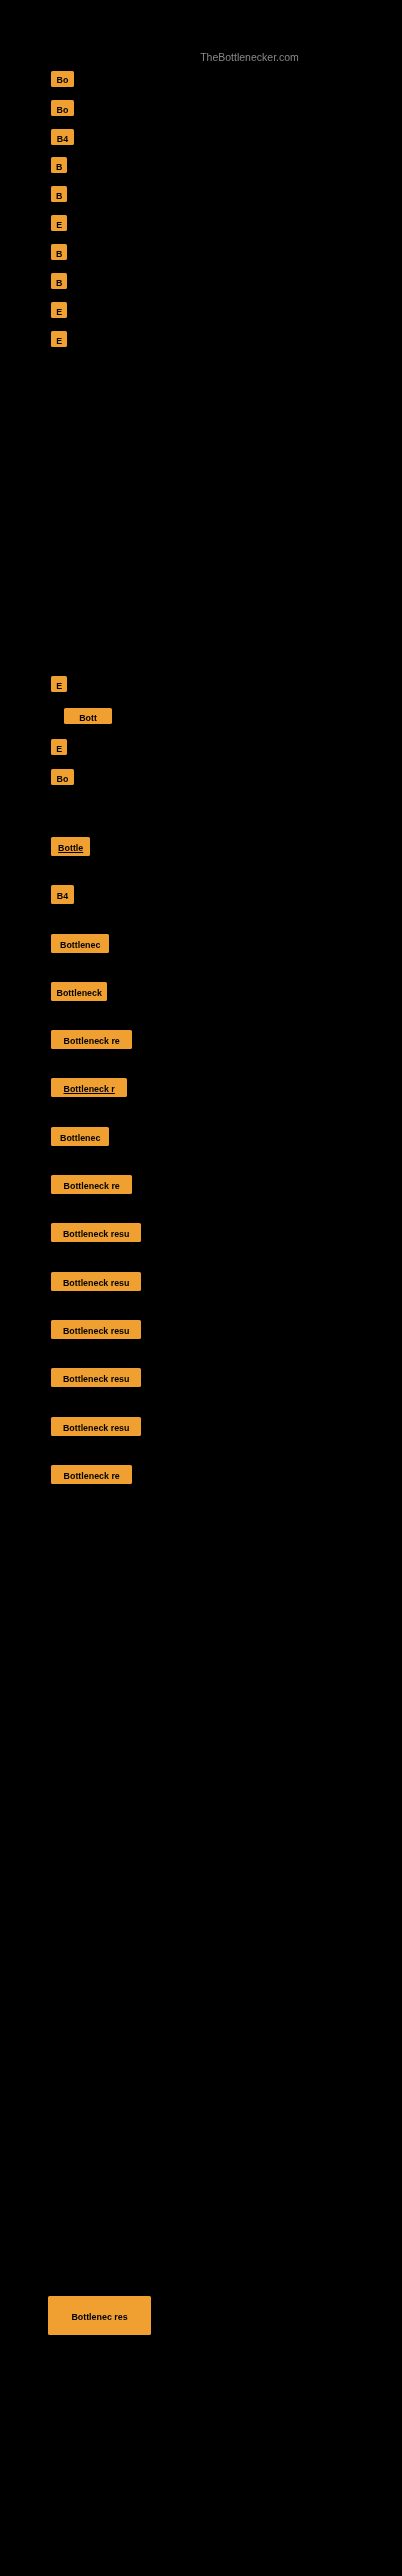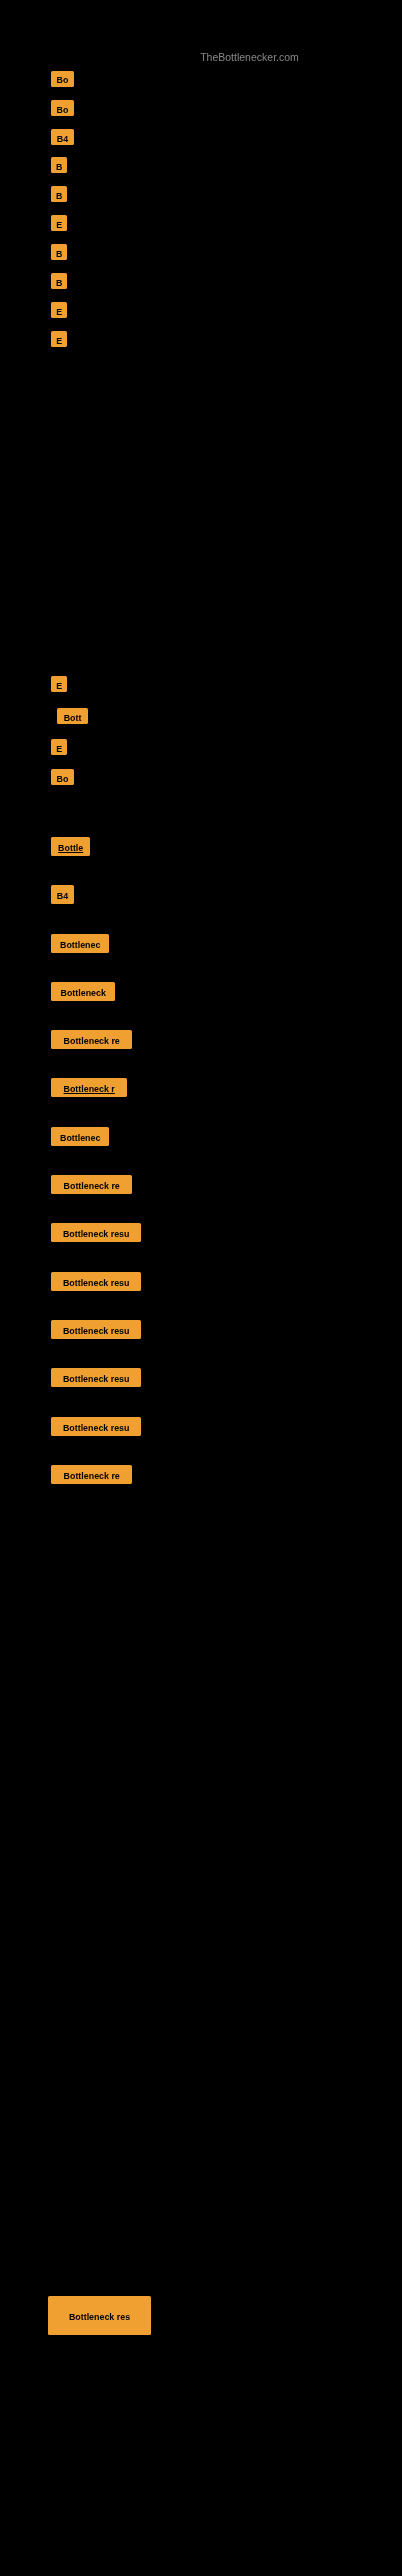--- a/index.html
+++ b/index.html
@@ -46,32 +46,32 @@
     <div class="badge" style="top: 52px; left: 3.2px; width: 22.5px; height: 16px; line-height: 16px;">Bo</div>
     <div class="badge" style="top: 81px; left: 3.2px; width: 22.5px; height: 16px; line-height: 16px;">B4</div>
     <div class="badge" style="top: 109px; left: 3.2px; width: 16px; height: 16px; line-height: 16px;">B</div>
     <div class="badge" style="top: 138px; left: 3.2px; width: 16px; height: 16px; line-height: 16px;">B</div>
     <div class="badge" style="top: 167px; left: 3.2px; width: 16px; height: 16px; line-height: 16px;">E</div>
     <div class="badge" style="top: 196px; left: 3.2px; width: 16px; height: 16px; line-height: 16px;">B</div>
     <div class="badge" style="top: 225px; left: 3.2px; width: 16px; height: 16px; line-height: 16px;">B</div>
     <div class="badge" style="top: 254px; left: 3.2px; width: 16px; height: 16px; line-height: 16px;">E</div>
     <div class="badge" style="top: 283px; left: 3.2px; width: 16px; height: 16px; line-height: 16px;">E</div>
     <div class="badge" style="top: 628px; left: 3.2px; width: 16px; height: 16px; line-height: 16px;">E</div>
-    <div class="badge" style="top: 660px; left: 9px; width: 31px; height: 16px; line-height: 16px;">Bott</div>
+    <div class="badge" style="top: 660px; left: 16px; width: 48px; height: 16px; line-height: 16px;">Bott</div>
     <div class="badge" style="top: 691px; left: 3.2px; width: 16px; height: 16px; line-height: 16px;">E</div>
     <div class="badge" style="top: 721px; left: 3.2px; width: 22.5px; height: 16px; line-height: 16px;">Bo</div>
     <div class="badge" style="top: 789px; left: 3.2px; width: 39px; height: 19.3px; line-height: 19.3px; text-decoration: underline;">Bottle</div>
     <div class="badge" style="top: 837px; left: 3.2px; width: 22.5px; height: 19.3px; line-height: 19.3px;">B4</div>
     <div class="badge" style="top: 886px; left: 3.2px; width: 58px; height: 19.3px; line-height: 19.3px;">Bottlenec</div>
-    <div class="badge" style="top: 934px; left: 3.2px; width: 64px; height: 19.3px; line-height: 19.3px;">Bottleneck</div>
+    <div class="badge" style="top: 934px; left: 3.2px; width: 56px; height: 19.3px; line-height: 19.3px;">Bottleneck</div>
     <div class="badge" style="top: 982px; left: 3.2px; width: 81px; height: 19.3px; line-height: 19.3px;">Bottleneck re</div>
     <div class="badge" style="top: 1030px; left: 3.2px; width: 76px; height: 19.3px; line-height: 19.3px; text-decoration: underline;">Bottleneck r</div>
     <div class="badge" style="top: 1079px; left: 3.2px; width: 58px; height: 19.3px; line-height: 19.3px;">Bottlenec</div>
     <div class="badge" style="top: 1127px; left: 3.2px; width: 81px; height: 19.3px; line-height: 19.3px;">Bottleneck re</div>
     <div class="badge" style="top: 1175px; left: 3.2px; width: 90px; height: 19.3px; line-height: 19.3px;">Bottleneck resu</div>
     <div class="badge" style="top: 1224px; left: 3.2px; width: 90px; height: 19.3px; line-height: 19.3px;">Bottleneck resu</div>
     <div class="badge" style="top: 1272px; left: 3.2px; width: 90px; height: 19.3px; line-height: 19.3px;">Bottleneck resu</div>
     <div class="badge" style="top: 1320px; left: 3.2px; width: 90px; height: 19.3px; line-height: 19.3px;">Bottleneck resu</div>
     <div class="badge" style="top: 1369px; left: 3.2px; width: 90px; height: 19.3px; line-height: 19.3px;">Bottleneck resu</div>
     <div class="badge" style="top: 1417px; left: 3.2px; width: 81px; height: 19.3px; line-height: 19.3px;">Bottleneck re</div>
-    <div class="badge" style="top: 2248px; left: 0px; width: 103px; height: 39px; line-height: 39px;">Bottleneck res</div>
+    <div class="badge" style="top: 2248px; left: 0px; width: 103px; height: 39px; line-height: 39px;">Bottlenec res</div>
   </div>
 
 
 </body></html>

